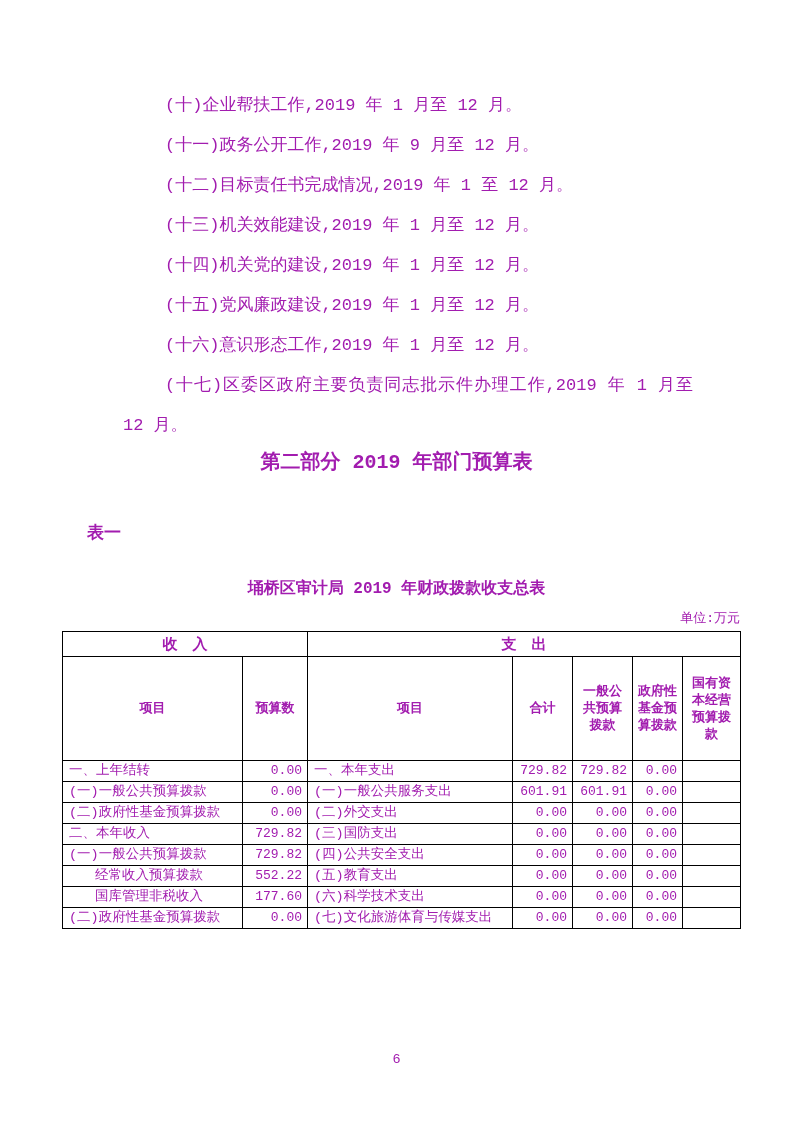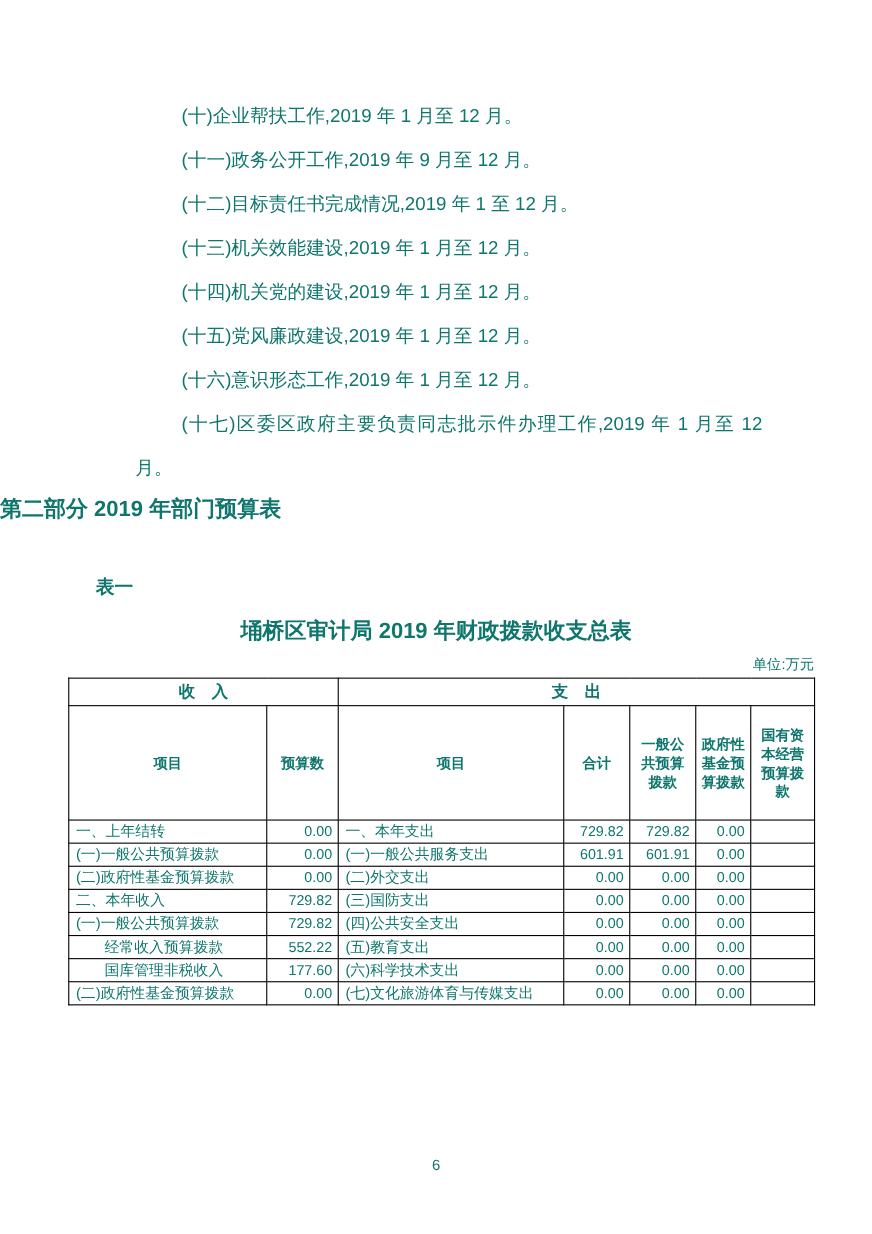--- a/index.html
+++ b/index.html
@@ -3,53 +3,54 @@
 <meta charset="utf-8">
 <style>
   * { margin: 0; padding: 0; box-sizing: border-box; }
   html, body { background: #888; }
   .page {
     position: relative;
     width: 793px;
     height: 1122px;
     margin: 0 auto;
     background: #ffffff;
-    color: #0f766e;
-    font-family: Liberation Sans, sans-serif;
+    color: #a21caf;
+    font-family: Liberation Mono, monospace;
     overflow: hidden;
   }
   
   .list-section {
     padding: 86px 100px 0 123px;
   }
   .list-section p {
     font-size: 17px;
     line-height: 40px;
     text-indent: 42px;
     text-align: justify;
   }
   
   .section-heading {
     margin-top: 2px;
+    text-align: center;
     font-size: 20px;
     font-weight: bold;
     line-height: 30px;
   }
   
   .table-label {
     margin: 44px 0 0 87px;
     font-size: 17px;
     font-weight: bold;
     line-height: 24px;
   }
   
   .table-title {
-    margin-top: 14px;
-    text-align: center;
-    font-size: 20px;
+    margin-top: 29px;
+    text-align: center;
+    font-size: 16px;
     font-weight: bold;
     line-height: 28px;
   }
   
   .unit-note {
     margin: 8px 53px 0 0;
     text-align: right;
     font-size: 13px;
     line-height: 16px;
     padding-left: 24px;

